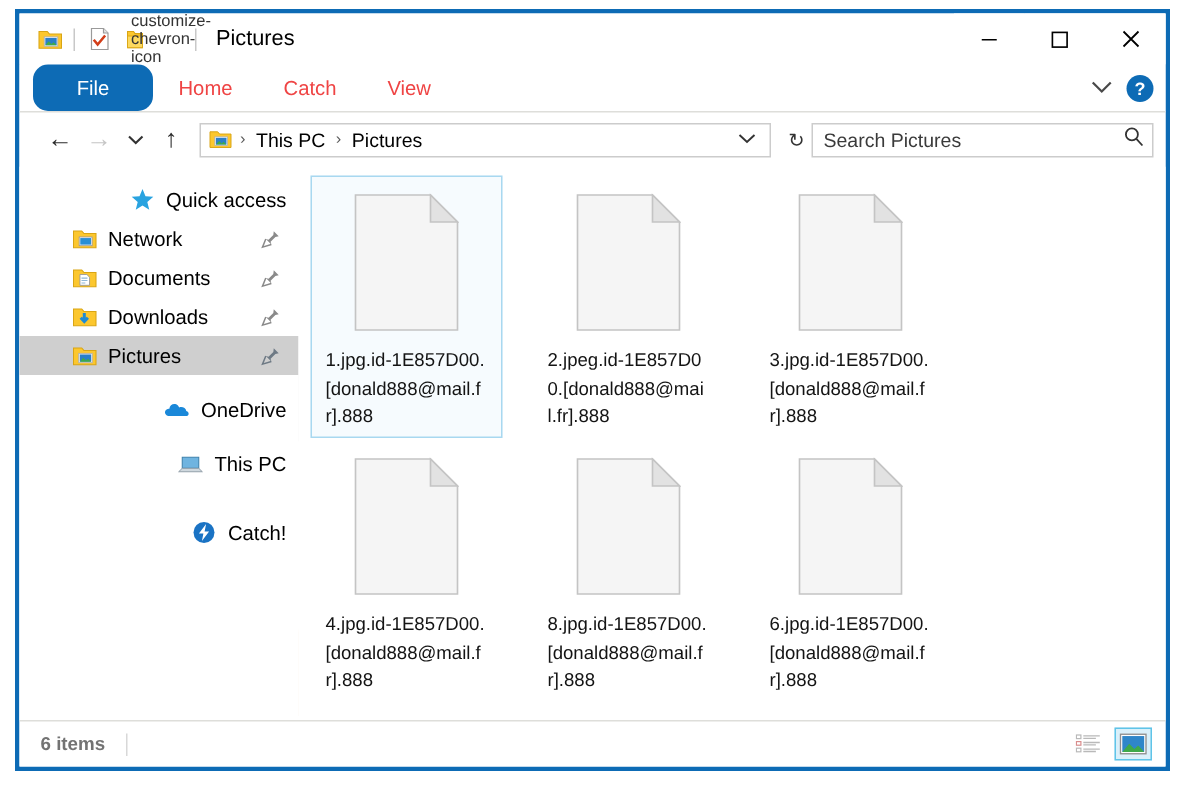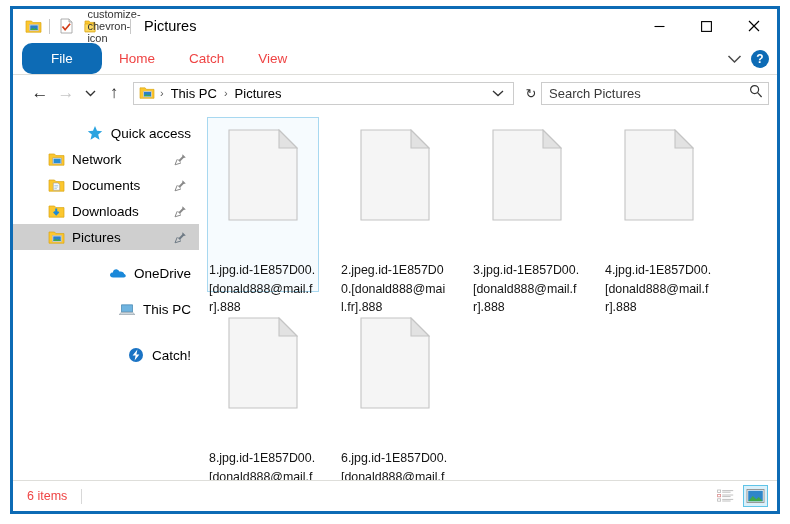--- a/index.html
+++ b/index.html
@@ -270,30 +270,29 @@
   }
   .file-grid {
     display: flex;
     flex-wrap: wrap;
     align-content: flex-start;
     padding: 6px 0 0 8px;
     position: relative;
     z-index: 3;
   }
   .file-item {
-    width: 112px;
+    width: 128px;
     height: 175px;
-    margin: 0 20px 13px 0;
+    margin: 0 20px 1px 0;
     display: flex;
     flex-direction: column;
     align-items: center;
     box-sizing: border-box;
     border: 1px solid transparent;
     padding-top: 5px;
-    gap: 30px;
   }
   .file-item.selected {
     border: 1px solid #a8d8f0;
     background: rgba(205,232,247,0.18);
   }
   .file-icon-wrap {
     width: 78px;
     height: 104px;
     display: flex;
     align-items: center;
@@ -359,22 +358,23 @@
     flex: none;
     background: #ffffff;
     border-top: 1px solid #dededa;
     display: flex;
     align-items: center;
     position: relative;
     padding-left: 14px;
   }
   .status-text {
     font-size: 12.5px;
-    color: #ef4444;
+    color: #737373;
     white-space: nowrap;
+    font-weight: bold;
   }
   .status-sep {
     width: 1px;
     height: 15px;
     background: #d8d8d8;
     margin-left: 14px;
   }
   .view-btns {
     position: absolute;
     right: 9px;

